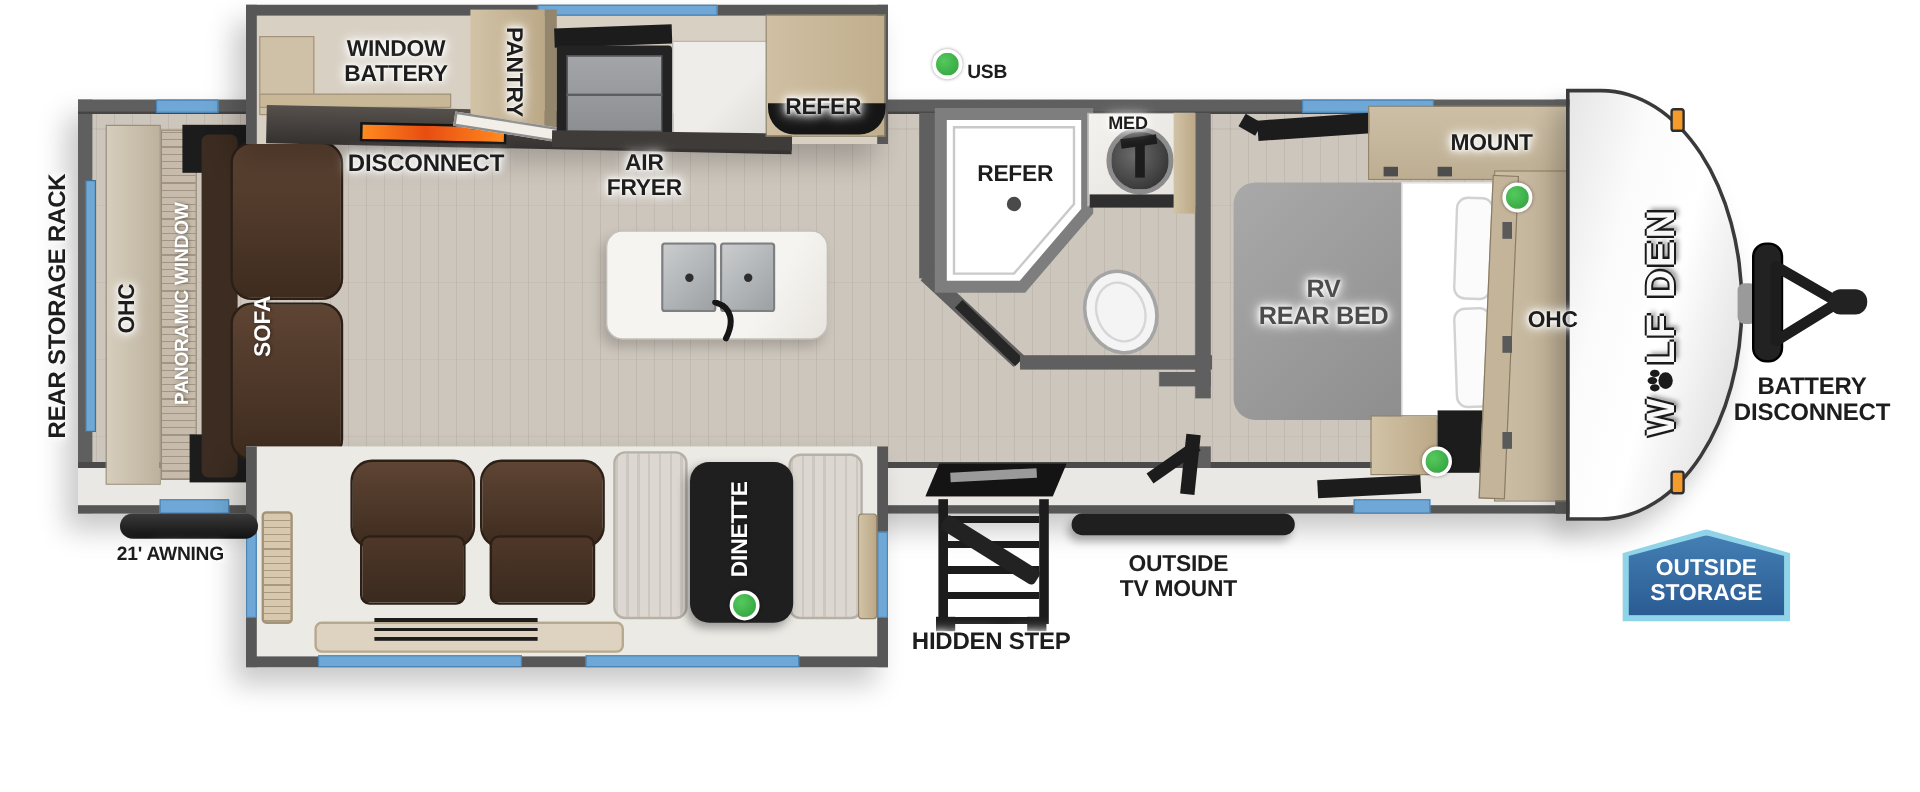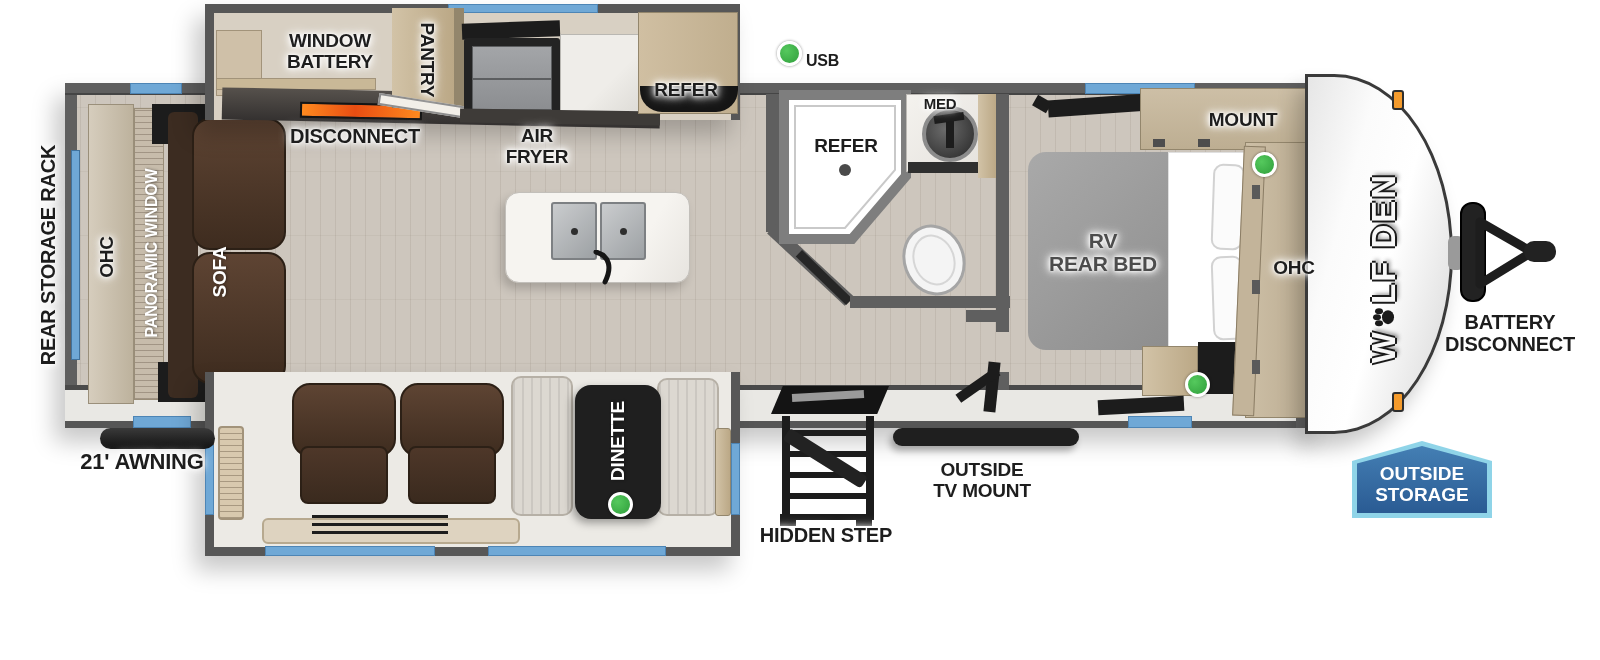--- a/index.html
+++ b/index.html
@@ -229,21 +229,21 @@
   <span class="lbl hc" style="left:686px;top:80px;margin-top:10px;">REFER</span>
   <span class="lbl hc" style="left:846px;top:146px;">REFER</span>
   <span class="lbl hc" style="left:940px;top:104px;font-size:15px;">MED</span>
   <span class="lbl hc" style="left:1243px;top:120px;">MOUNT</span>
   <div class="lbl hc" style="left:1103px;top:253px;color:#4c4c4c;font-size:21px;">
     <div>RV</div>
       <div>REAR BED</div>
   </div>
   <span class="lbl hc" style="left:1294px;top:268px;">OHC</span>
   <span class="lbl vc wht" style="left:618px;top:441px;">DINETTE</span>
-  <span class="lbl hc" style="left:142px;top:462px;font-size:22px;">21' AWNING</span>
+  <span class="lbl hc" style="left:142px;top:462px;font-size:16px;">21' AWNING</span>
   <span class="lbl hc" style="left:826px;top:536px;font-size:20px;">HIDDEN STEP</span>
   <div class="lbl hc" style="left:982px;top:481px;text-align:center;">
     <div>OUTSIDE</div>
       <div>TV MOUNT</div>
   </div>
   <div class="lbl hc" style="left:1510px;top:334px;text-align:center;font-size:20px;text-shadow:none;">
     <div>BATTERY</div>
       <div>DISCONNECT</div>
   </div>
 

